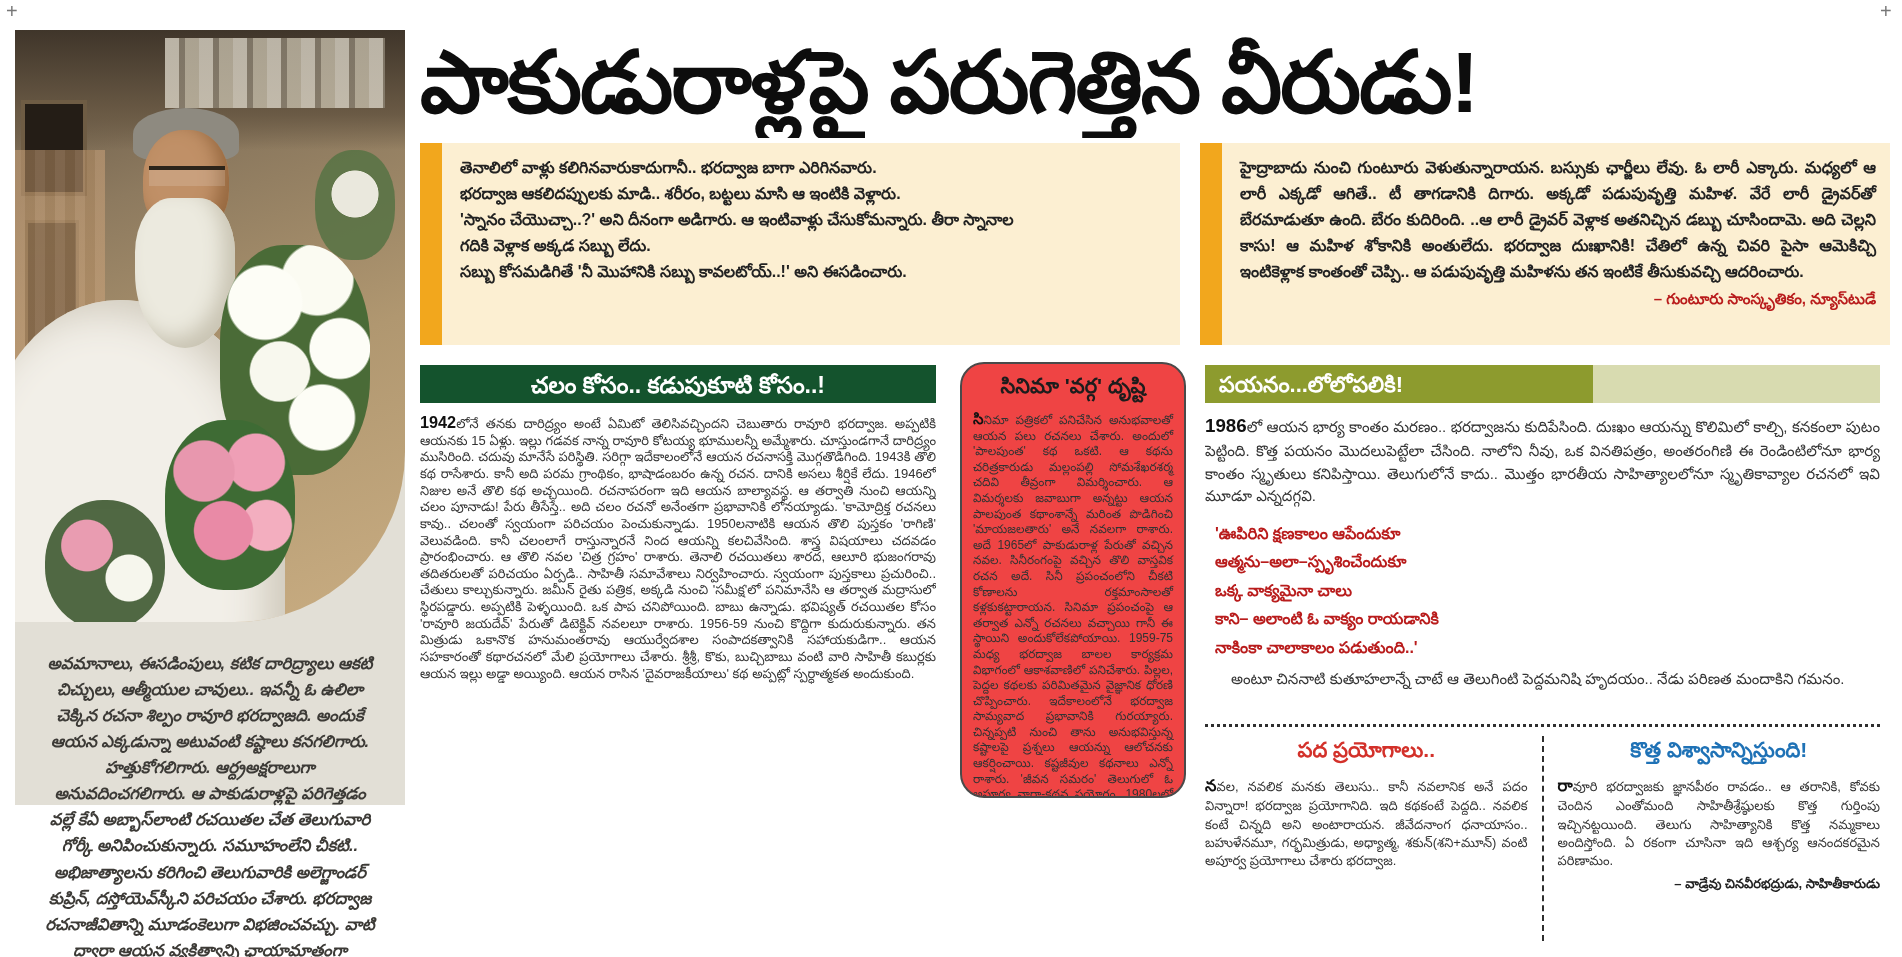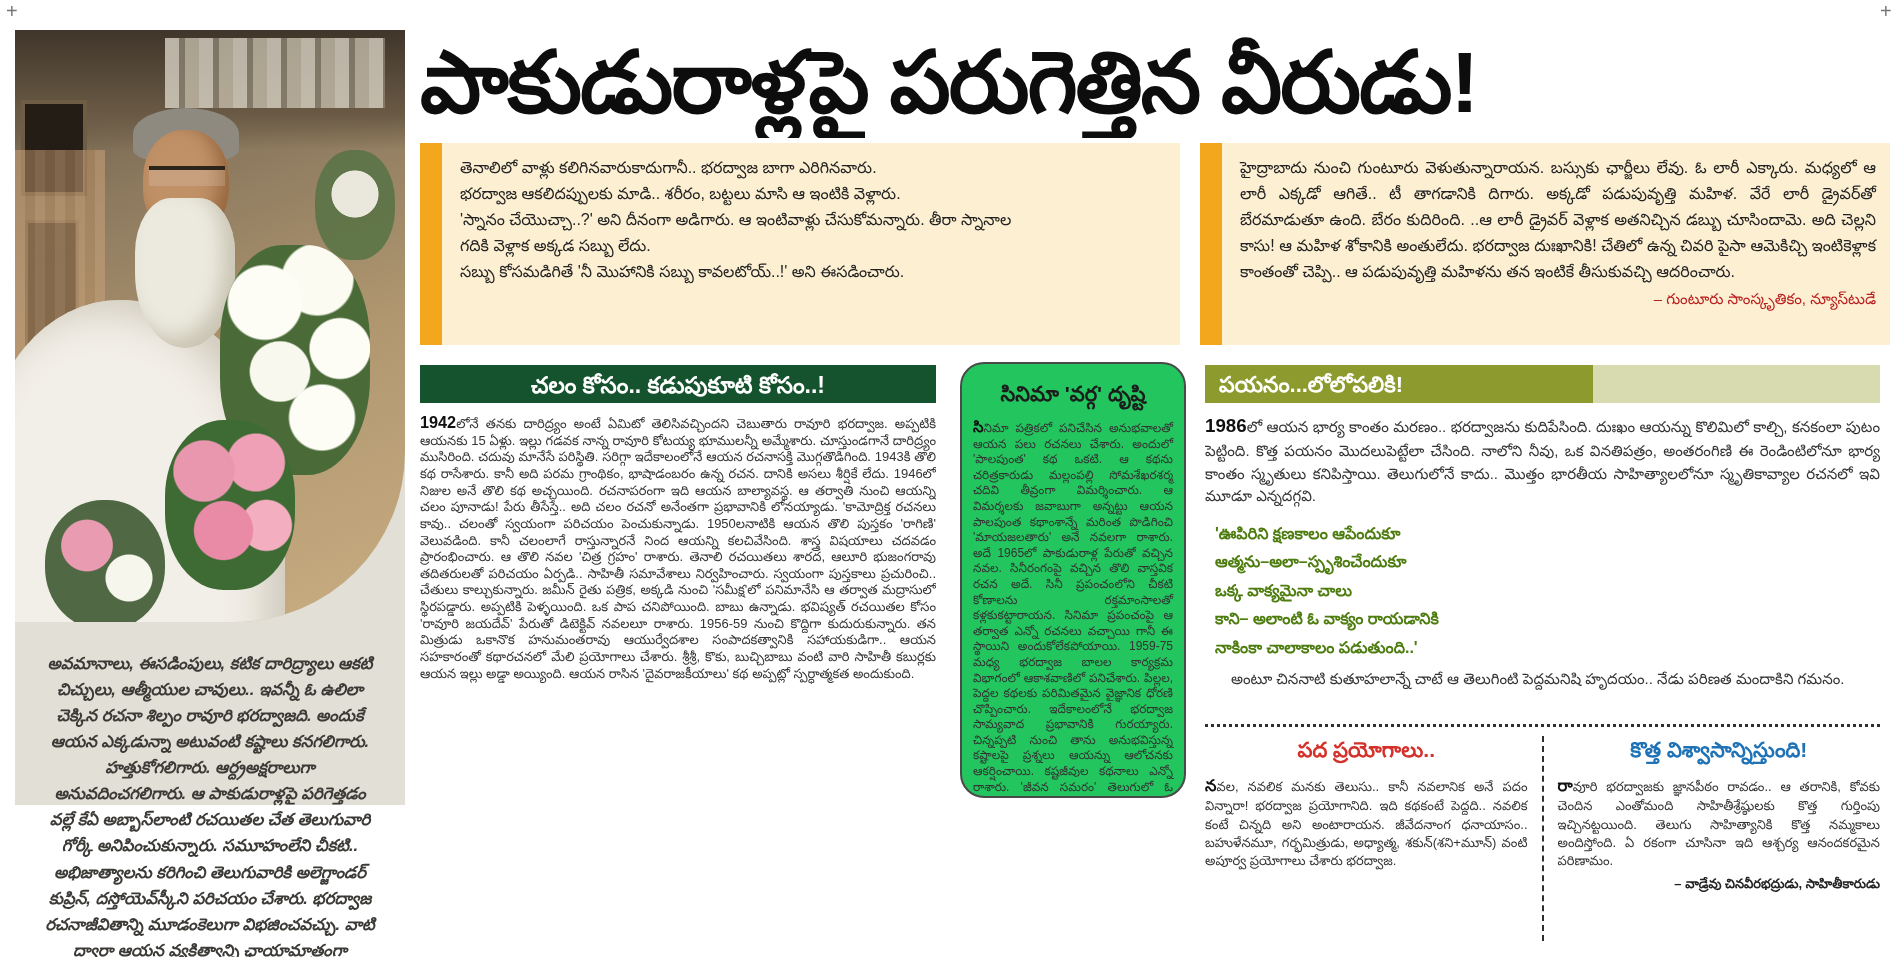--- a/index.html
+++ b/index.html
@@ -37,46 +37,46 @@
          color:#3c3a36;line-height:1.58;text-align:center;}
 
   
   .headline{position:absolute;left:420px;top:26px;width:1165px;height:112px;overflow:hidden;
          font-size:86px;font-weight:bold;color:#0d0d0d;letter-spacing:-2px;white-space:nowrap;line-height:112px;}
 
   
   .qbox{position:absolute;top:143px;height:202px;background:#fcefd2;box-sizing:border-box;overflow:hidden;}
   .qbox .bar{position:absolute;left:0;top:0;bottom:0;width:22px;background:#f2a71d;}
   .qbox .inner{position:absolute;left:40px;right:14px;top:12px;bottom:8px;
-         font-size:16px;font-weight:normal;color:#222;line-height:1.63;}
+         font-size:16px;font-weight:bold;color:#222;line-height:1.63;}
   .qbox.left{left:420px;width:760px;}
   .qbox.right{left:1200px;width:690px;}
   .qbox .inner.just{text-align:justify;}
   .qbox .byline{display:block;text-align:right;font-size:15px;margin-top:2px;color:#b91c1c;}
 
   
   .purple-header{position:absolute;left:420px;top:365px;width:516px;height:38px;background:#14532d;
          color:#fff;font-size:23px;font-weight:bold;text-align:center;line-height:40px;overflow:hidden;}
   .green-header{position:absolute;left:1205px;top:365px;width:675px;height:38px;
          background:linear-gradient(to right,#8d9b2e 0,#8d9b2e 388px,#d8dbb0 388px,#d8dbb0 100%);
          color:#fff;font-size:22px;font-weight:bold;line-height:40px;padding-left:14px;box-sizing:border-box;overflow:hidden;}
 
   
   .body-text{text-align:justify;color:#333;}
   .lead{font-weight:bold;font-size:1.25em;color:#111;}
   .col1{position:absolute;left:420px;top:412px;width:516px;height:384px;overflow:hidden;
          font-size:13px;line-height:1.28;}
   .cinema{position:absolute;left:960px;top:362px;width:226px;height:436px;box-sizing:border-box;
-         background:#22c55e;border:2px solid #4a4a4a;border-radius:24px;padding:16px 11px;overflow:hidden;}
+         background:#ef4444;border:2px solid #4a4a4a;border-radius:24px;padding:8px 11px;overflow:hidden;}
   .cinema .title{font-size:21px;font-weight:bold;text-align:center;color:#1c1c1c;margin:2px 0 6px 0;}
   .cinema .cbody{font-size:12px;line-height:1.3;}
   .sec3-body{position:absolute;left:1205px;top:412px;width:675px;height:108px;overflow:hidden;
          font-size:15px;line-height:1.5;}
   .poem{position:absolute;left:1215px;top:520px;width:560px;height:145px;overflow:hidden;
-         font-size:16px;font-weight:bold;color:#4d7c0f;line-height:1.78;}
+         font-size:16px;font-weight:bold;color:#b91c1c;line-height:1.78;}
   .poem-outro{position:absolute;left:1205px;top:668px;width:675px;height:50px;overflow:hidden;
          font-size:15px;line-height:1.5;text-indent:26px;}
   .dotted-rule{position:absolute;left:1205px;top:724px;width:675px;border-top:3px dotted #2f2f2f;}
   .subcols{position:absolute;left:1205px;top:736px;width:675px;height:205px;display:flex;}
   .subcol{flex:1;overflow:hidden;}
   .subcol.first{padding-right:14px;border-right:2px dashed #2f2f2f;}
   .subcol.second{padding-left:14px;}
   .subhead{font-size:21px;font-weight:bold;text-align:center;margin:2px 0 7px 0;}
   .subhead.red{color:#d3312a;}
   .subhead.blue{color:#1f72b6;}

